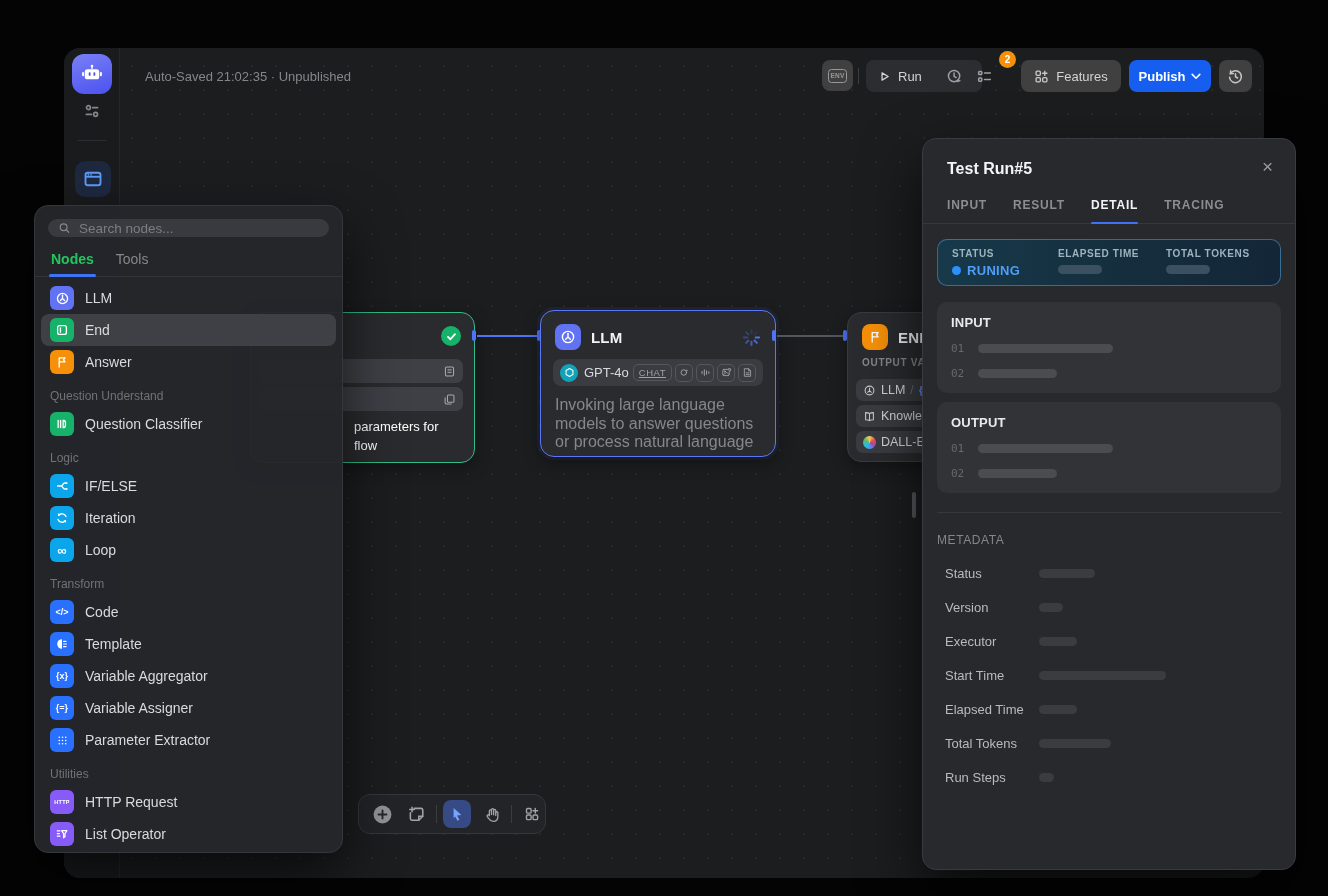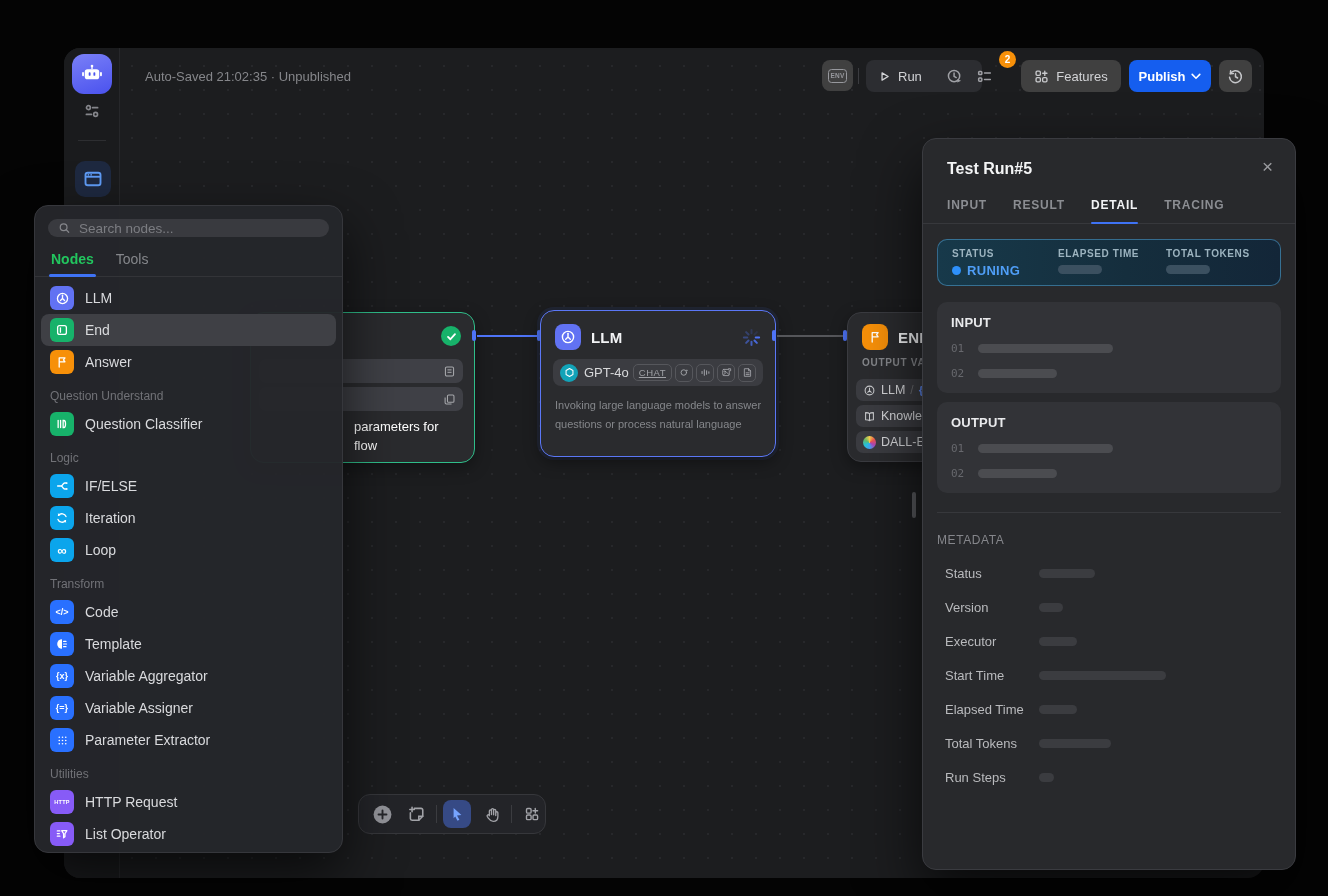--- a/index.html
+++ b/index.html
@@ -36,21 +36,21 @@
   .nhicon { width:26px; height:26px; border-radius:8px; display:flex; align-items:center; justify-content:center; flex:none; }
   .nhtitle { color:#f2f3f5; font-size:15px; font-weight:700; margin-left:10px; letter-spacing:.2px; }
   .checkbadge { right:13px; top:13px; width:20px; height:20px; border-radius:50%; background:#17b26a; display:flex; align-items:center; justify-content:center; }
   .srow { left:8px; width:204px; height:24px; background:#3f4046; border-radius:7px; display:flex; align-items:center; justify-content:flex-end; padding-right:7px; }
   .sdesc { left:103px; top:104px; font-size:13px; color:#ffffff; line-height:19px; }
   .modelrow { margin:9px 12px 0 12px; height:27px; background:#3b3c41; border-radius:8px; display:flex; align-items:center; padding:7px 7px;text-align:right; }
   .mname { color:#d8d9db; font-size:13px; margin-left:6px; }
   .chip { border:1px solid #56575c; border-radius:5px; color:#9fa1a6; }
   .chattxt { font-size:9.5px; padding:2px 5px; letter-spacing:.5px;text-decoration:underline; }
   .icochip { width:18px; height:18px; display:flex; align-items:center; justify-content:center; margin-left:3px; }
-  .lldesc { margin:10px 14px 0 14px; width:208px; font-size:11px; color:#85878b; line-height:18.5px; }
+  .lldesc { margin:10px 14px 0 14px; width:208px; font-size:16px; color:#85878b; line-height:18.5px; }
   .spinner { margin-left:auto; animation:spin 1.1s steps(8) infinite; }
   @keyframes spin { to { transform:rotate(360deg);} }
   .outvar-label { left:14px; top:44px; font-size:10px; font-weight:600; letter-spacing:.7px; color:#85878b; white-space:nowrap; }
   .evrow { left:8px; width:150px; height:22px; background:#3b3c41; border-radius:7px; display:flex; align-items:center; padding:0 7px; gap:5px; white-space:nowrap; }
   .evname { color:#d5d6d9; font-size:12.5px; }
   .evsep { color:#6b6c70; font-size:12px; }
   .evx { color:#5f8bf7; font-size:11.5px; font-weight:600; }
   .dalle { width:13px; height:13px; border-radius:50%; background:conic-gradient(#f9d14c,#ef5350,#ab47bc,#42a5f5,#26c6da,#66bb6a,#f9d14c); flex:none; }
   .edge { height:2px; } .ep { width:4px; height:11px; border-radius:2px; background:#4e74f8; }
   .rhandle { left:912px; top:492px; width:4px; height:26px; border-radius:3px; background:#56575b; }

